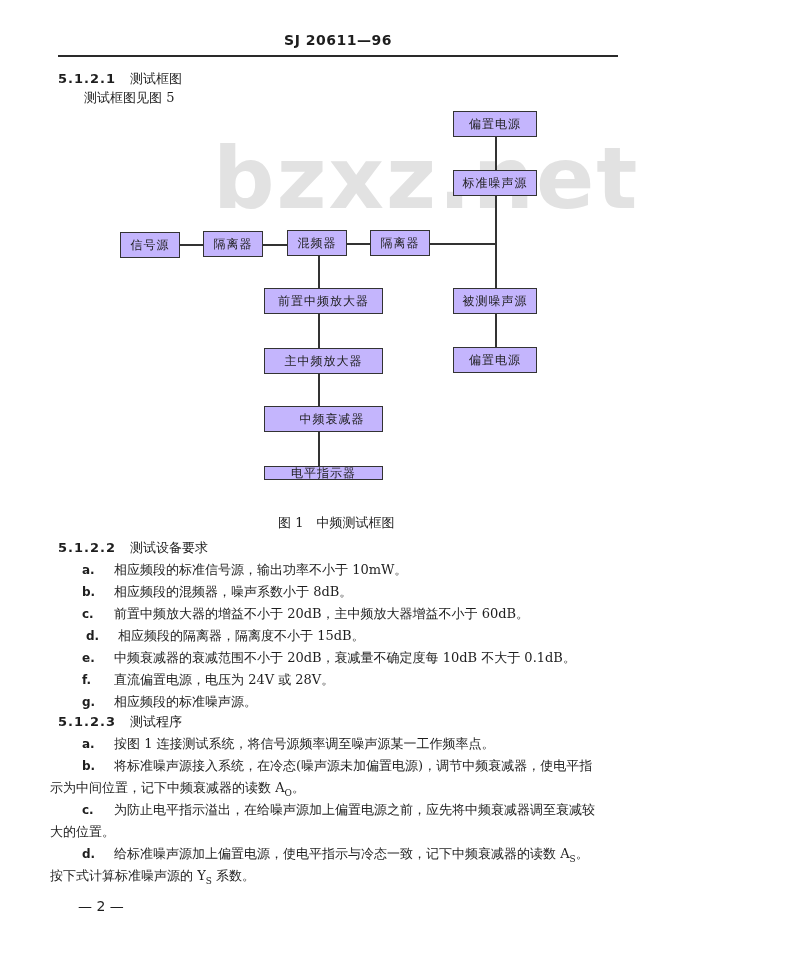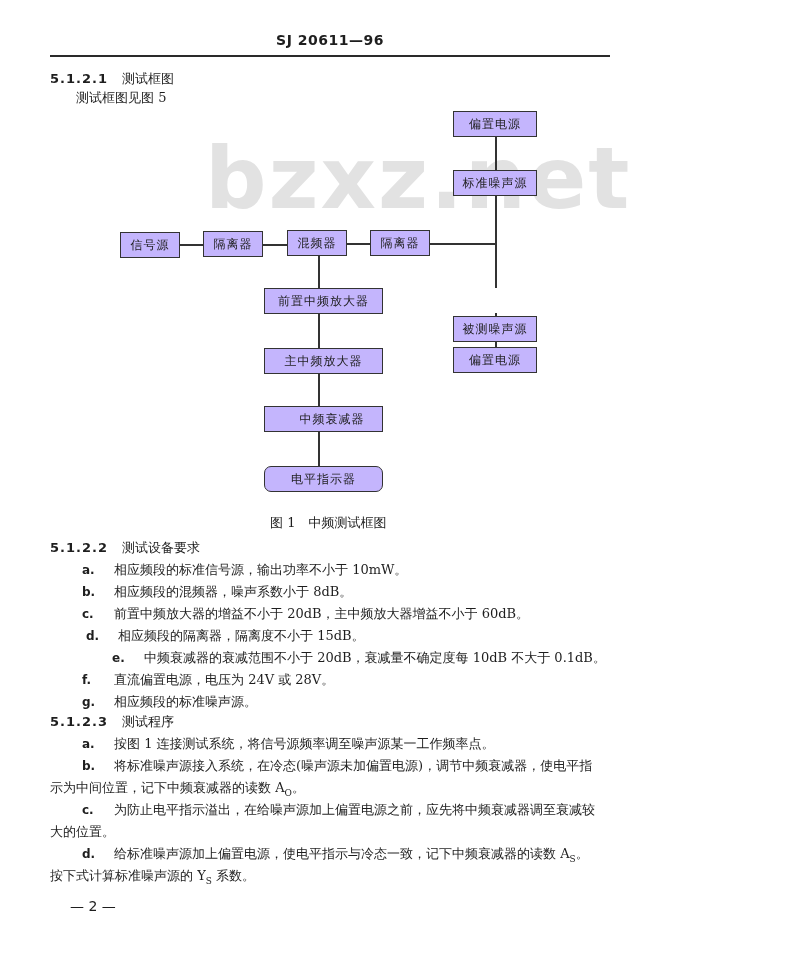--- a/index.html
+++ b/index.html
@@ -1,20 +1,20 @@
 <!DOCTYPE html>
 <html><head>
 <meta charset="utf-8">
 <style>
   html, body { margin:0; padding:0; }
   body {
     width:800px; height:965px; background:#ffffff; position:relative; overflow:hidden;
     font-family:"DejaVu Serif","Liberation Serif",serif; color:#1e1e1e;
   }
-  .abs { position:absolute; white-space:nowrap; }
+  .abs { position:absolute; white-space:nowrap;margin-left:8px; }
   .std-code { left:0; width:660px; top:32px; text-align:center; font-family:"DejaVu Sans","Liberation Sans",sans-serif; font-weight:bold; font-size:14px; letter-spacing:0.5px; }
   .rule { left:50px; top:55px; width:560px; height:2px; background:#2a2a2a; }
   .sec { font-size:13px; }
   .sec .num { font-family:"DejaVu Sans","Liberation Sans",sans-serif; font-weight:bold; display:inline-block; margin-right:14px; letter-spacing:1px; }
   .body-text { font-size:13px; line-height:22px; }
   .watermark { left:205px; top:128px; font-family:"DejaVu Sans","Liberation Sans",sans-serif; font-weight:bold; font-size:86px; color:#e2e2e2; letter-spacing:2px; }
   .box { position:absolute; border:1.5px solid #333; background:#c4b5fd; box-sizing:border-box; display:flex; align-items:center; justify-content:center; font-size:12px; letter-spacing:1px; }
   .hline { position:absolute; height:1.5px; background:#333; }
   .vline { position:absolute; width:1.5px; background:#333; }
   .caption { font-size:13px; }
@@ -50,37 +50,37 @@
   <div class="vline" style="left:318px;top:432px;height:34px;"></div>
   <div class="vline" style="left:495px;top:313px;height:34px;"></div>
 
   <div class="box" style="left:453px;top:111px;width:84px;height:26px;">偏置电源</div>
   <div class="box" style="left:453px;top:170px;width:84px;height:26px;">标准噪声源</div>
   <div class="box" style="left:120px;top:232px;width:60px;height:26px;">信号源</div>
   <div class="box" style="left:203px;top:231px;width:60px;height:26px;">隔离器</div>
   <div class="box" style="left:287px;top:230px;width:60px;height:26px;">混频器</div>
   <div class="box" style="left:370px;top:230px;width:60px;height:26px;">隔离器</div>
   <div class="box" style="left:264px;top:288px;width:119px;height:26px;">前置中频放大器</div>
-  <div class="box" style="left:453px;top:288px;width:84px;height:26px;margin-top:28px;">被测噪声源</div>
+  <div class="box" style="left:453px;top:288px;width:84px;height:26px;">被测噪声源</div>
   <div class="box" style="left:264px;top:348px;width:119px;height:26px;">主中频放大器</div>
   <div class="box" style="left:453px;top:347px;width:84px;height:26px;">偏置电源</div>
   <div class="box" style="left:264px;top:406px;width:119px;height:26px;padding-left:17px;">中频衰减器</div>
-  <div class="box" style="left:264px;top:466px;width:119px;height:26px;border-radius:7px;">电平指示器</div>
+  <div class="box" style="left:264px;top:466px;width:119px;height:14px;">电平指示器</div>
 </div>
 
 <div class="abs caption" style="left:270px;top:514px;">图 1　中频测试框图</div>
 
 <div class="abs sec" style="left:50px;top:539px;">
   <span class="num">5.1.2.2</span><span>测试设备要求</span>
 </div>
 <div class="item" style="left:82px;top:561px;"><span class="lbl">a.</span><span>相应频段的标准信号源，输出功率不小于 10mW。</span></div>
 <div class="item" style="left:82px;top:583px;"><span class="lbl">b.</span><span>相应频段的混频器，噪声系数小于 8dB。</span></div>
 <div class="item" style="left:82px;top:605px;"><span class="lbl">c.</span><span>前置中频放大器的增益不小于 20dB，主中频放大器增益不小于 60dB。</span></div>
 <div class="item" style="left:86px;top:627px;"><span class="lbl">d.</span><span>相应频段的隔离器，隔离度不小于 15dB。</span></div>
-<div class="item" style="left:82px;top:649px;margin-left:30px;"><span class="lbl">e.</span><span>中频衰减器的衰减范围不小于 20dB，衰减量不确定度每 10dB 不大于 0.1dB。</span></div>
+<div class="item" style="left:82px;top:649px;"><span class="lbl">e.</span><span>中频衰减器的衰减范围不小于 20dB，衰减量不确定度每 10dB 不大于 0.1dB。</span></div>
 <div class="item" style="left:82px;top:671px;"><span class="lbl">f.</span><span>直流偏置电源，电压为 24V 或 28V。</span></div>
 <div class="item" style="left:82px;top:693px;"><span class="lbl">g.</span><span>相应频段的标准噪声源。</span></div>
 
 <div class="abs sec" style="left:50px;top:713px;">
   <span class="num">5.1.2.3</span><span>测试程序</span>
 </div>
 
 <div class="item" style="left:82px;top:735px;"><span class="lbl">a.</span><span>按图 1 连接测试系统，将信号源频率调至噪声源某一工作频率点。</span></div>
 
 <div class="item" style="left:82px;top:757px;"><span class="lbl">b.</span><span>将标准噪声源接入系统，在冷态(噪声源未加偏置电源)，调节中频衰减器，使电平指</span></div>

